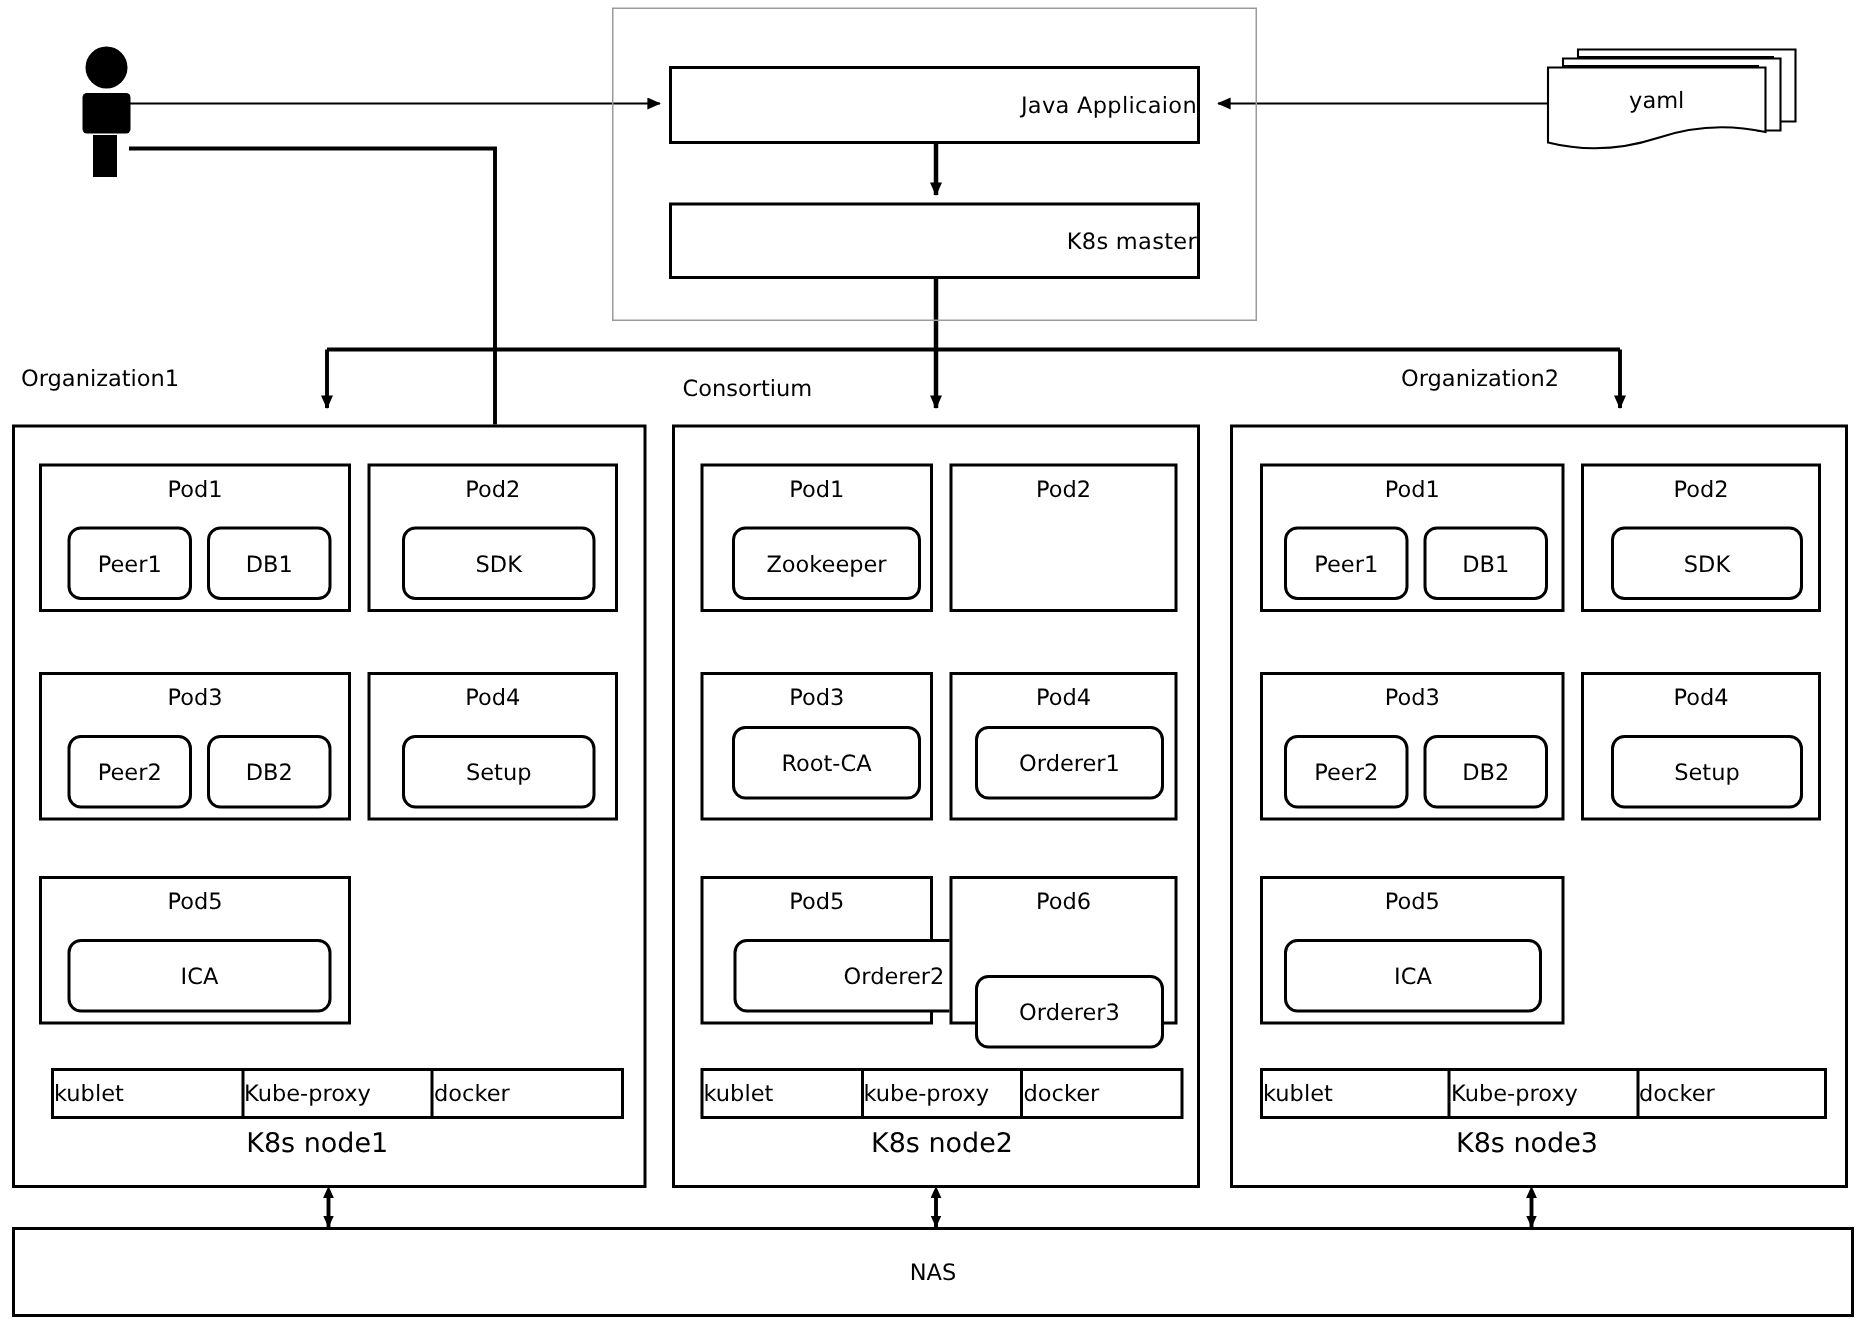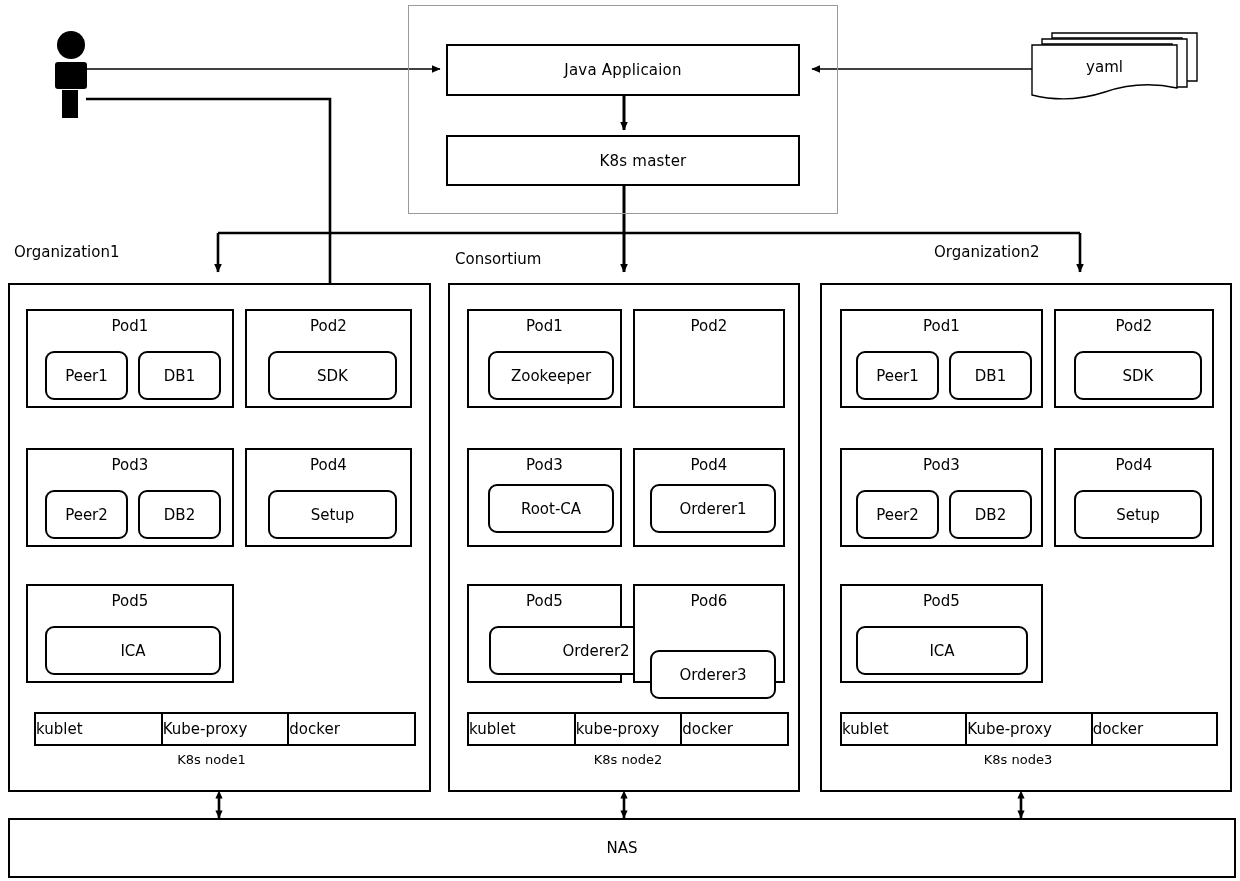--- a/index.html
+++ b/index.html
@@ -20,21 +20,21 @@
     overflow: hidden;
   }
   .abs { position: absolute; box-sizing: border-box; }
 
   
   .plainbox {
     border: 2px solid #000;
     background: #fff;
     display: flex;
     align-items: center;
-    justify-content: center;
+    justify-content: flex-end;
     font-size: 15px;
     letter-spacing: .2px;
   }
   .thinbox {
     border: 1px solid #9a9a9a;
     background: transparent;
   }
   .podbox {
     border: 2px solid #000;
     background: #fff;
@@ -65,21 +65,21 @@
   }
   .grouplabel {
     position: absolute;
     font-size: 15px;
     white-space: nowrap;
   }
   .nodelabel {
     position: absolute;
     left: 0; right: 16px;
     text-align: center;
-    font-size: 13px;
+    font-size: 18px;
   }
   .daemonbar {
     position: absolute;
     display: flex;
     border: 2px solid #000;
     background: #fff;
   }
   .daemoncell {
     flex: 1 1 0;
     border-right: 2px solid #000;

